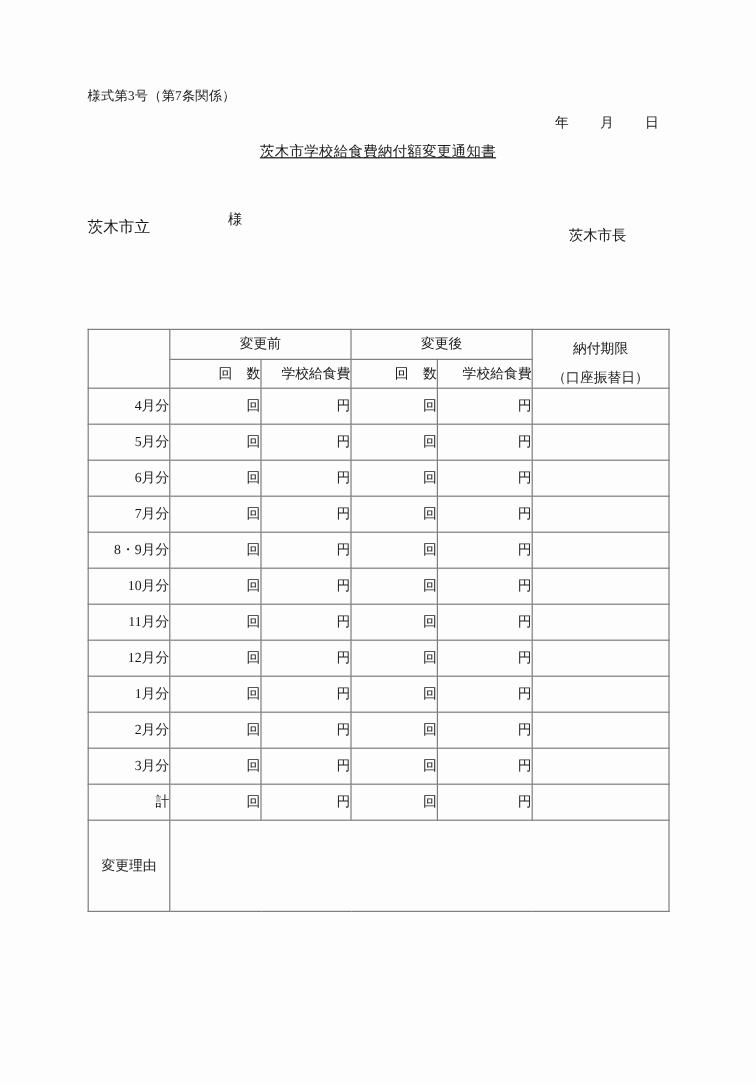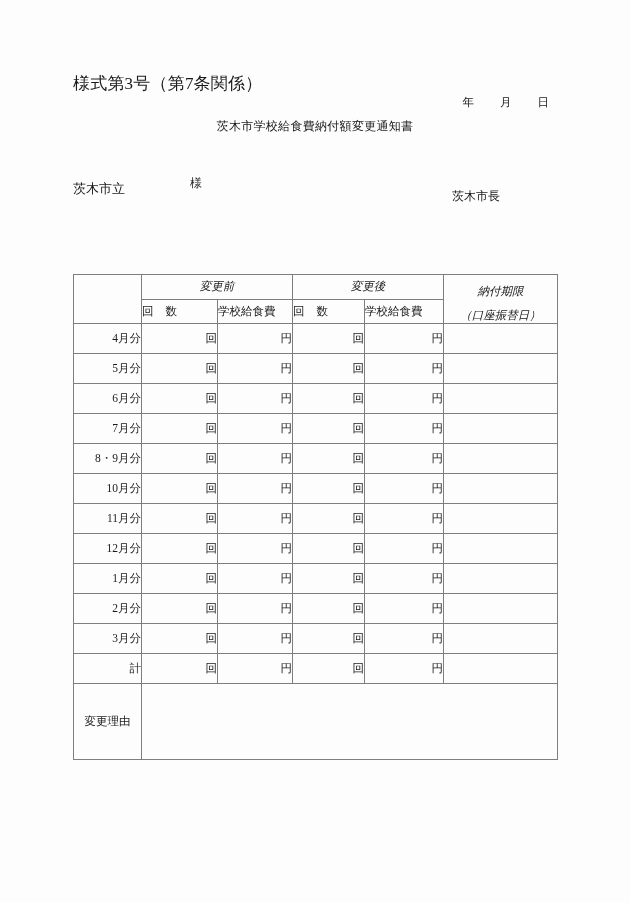--- a/index.html
+++ b/index.html
@@ -19,21 +19,21 @@
     position: relative;
     width: 630px;
     height: 903px;
   }
 
   
   .form-no {
     position: absolute;
     left: 73px;
     top: 72px;
-    font-size: 17px;
+    font-size: 11px;
     letter-spacing: 0.2px;
     white-space: nowrap;
   }
   .date-line {
     position: absolute;
     left: 0;
     top: 95px;
     width: 557px;
     text-align: right;
     font-size: 11.5px;
@@ -44,20 +44,21 @@
 
   .doc-title {
     position: absolute;
     left: 0;
     top: 118px;
     width: 630px;
     text-align: center;
     font-size: 12px;
     letter-spacing: 0.3px;
     white-space: nowrap;
+    text-decoration: underline;
   }
 
   .addressee {
     position: absolute;
     left: 73px;
     top: 136px;
     font-size: 13px;
     white-space: nowrap;
     margin-top: 44px;
   }
@@ -69,20 +70,21 @@
     white-space: nowrap;
   }
   .issuer {
     position: absolute;
     left: 0;
     top: 188px;
     width: 500px;
     text-align: right;
     font-size: 12px;
     white-space: nowrap;
+    padding-left: 22px;
   }
 
   
   .body-para {
     position: absolute;
     left: 73px;
     top: 225px;
     width: 486px;
     font-size: 12px;
     line-height: 20px;
@@ -110,22 +112,22 @@
     vertical-align: middle;
     background: #fdfdfd;
   }
   .c-month  { width: 68px; }
   .c-cnt    { width: 76px; }
   .c-fee    { width: 75px; }
   .c-cnt2   { width: 72px; }
   .c-fee2   { width: 79px; }
   .c-due    { width: 114px; }
 
-  .hdr-top td { height: 19px; text-align: center; font-style: italic; }
-  .hdr-sub td { height: 19px; text-align: left; }
+  .hdr-top td { height: 19px; text-align: center; }
+  .hdr-sub td { height: 19px; text-align: right; }
   .hdr-due { line-height: 16px; text-align: center; }
   .hdr-due .l1, .hdr-due .l2 { display: block; margin-top: 8px; }
   .spaced-label .wsp { display: inline-block; width: 12px; }
 
   .row-data td { height: 29px; }
   .cell-month { text-align: right; }
   .cell-unit  { text-align: right; padding-right: 9px; }
   .cell-blank { }
 
   .row-reason td { height: 75px; }

